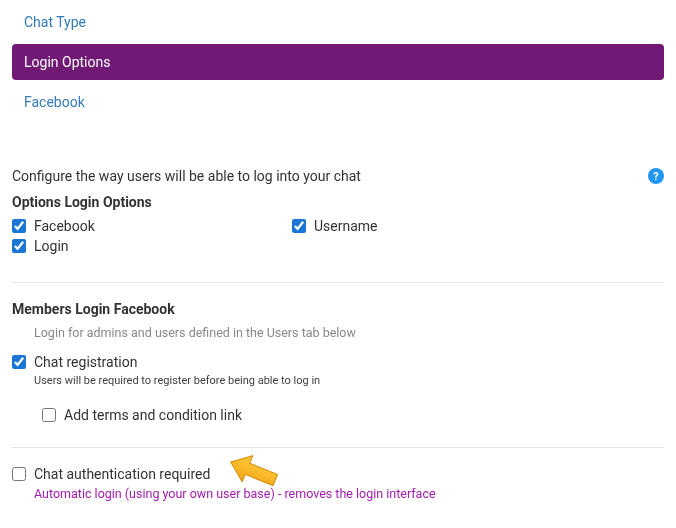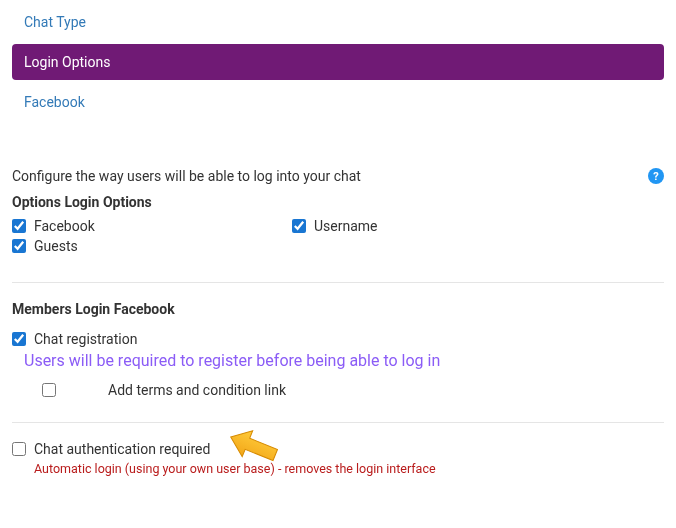--- a/index.html
+++ b/index.html
@@ -80,22 +80,21 @@
     cursor: pointer;
   }
   .divider {
     border: none;
     border-top: 1px solid #e5e5e5;
     margin: 24px 0 18px 0;
   }
   .member-block { margin-bottom: 14px; }
   .indented {
     margin-left: 30px;
-    margin-top: 12px;
-    gap: 44px;
+    margin-top: 20px;
   }
   .arrow-wrap {
     position: relative;
   }
   .arrow {
     position: absolute;
     left: 215px;
     top: -15px;
     pointer-events: none;
   }
@@ -118,44 +117,45 @@
   <div class="section-title">Options Login Options</div>
 
   <div class="social-row">
     <div class="social-col">
       <div class="check-item">
         <input type="checkbox" checked="" style="">
         <label>Facebook</label>
       </div>
       <div class="check-item">
         <input type="checkbox" checked="" style="">
-        <label>Guests</label>
+        <label>Login</label>
       </div>
     </div>
     <div class="social-col">
       <div class="check-item">
         <input type="checkbox" checked="" style="">
         <label>Username</label>
       </div>
     </div>
   </div>
 
   <hr class="divider">
 
   <div class="section-title">Members Login Facebook</div>
 
   <div class="member-block">
+    <div class="desc" style="font-size:12.5px;color:#888;margin-left:22px;margin-top:4px;">Login for admins and users defined in the Users tab below</div>
   </div>
 
   <div class="member-block">
     <div class="check-item">
       <input type="checkbox" checked="" style="">
       <label>Chat registration</label>
     </div>
-    <div class="desc" style="font-size:16px;color:#8b5cf6;margin-left:12px;margin-top:4px;">Users will be required to register before being able to log in</div>
+    <div class="desc" style="font-size:11px;color:#404040;margin-left:22px;margin-top:4px;">Users will be required to register before being able to log in</div>
 
     <div class="check-item indented">
       <input type="checkbox" style="">
       <label>Add terms and condition link</label>
     </div>
   </div>
 
   <hr class="divider">
 
   <div class="member-block arrow-wrap">
@@ -167,15 +167,15 @@
       <defs>
         <linearGradient id="ag" x1="0" y1="0" x2="0" y2="1">
           <stop offset="0" stop-color="#ffcb3a"></stop>
           <stop offset="1" stop-color="#f2a618"></stop>
         </linearGradient>
       </defs>
       <g transform="rotate(22 26 20)">
         <polygon points="2,20 20,6 20,14 50,14 50,26 20,26 20,34" fill="url(#ag)" stroke="#d68a00" stroke-width="1"></polygon>
       </g>
     </svg>
-    <div class="desc" style="font-size:12.5px;color:#b91c1c;margin-left:22px;margin-top:4px;">Automatic login (using your own user base) - removes the login interface</div>
+    <div class="desc" style="font-size:12.5px;color:#a21caf;margin-left:22px;margin-top:4px;">Automatic login (using your own user base) - removes the login interface</div>
   </div>
 </div>
 
 </body></html>

